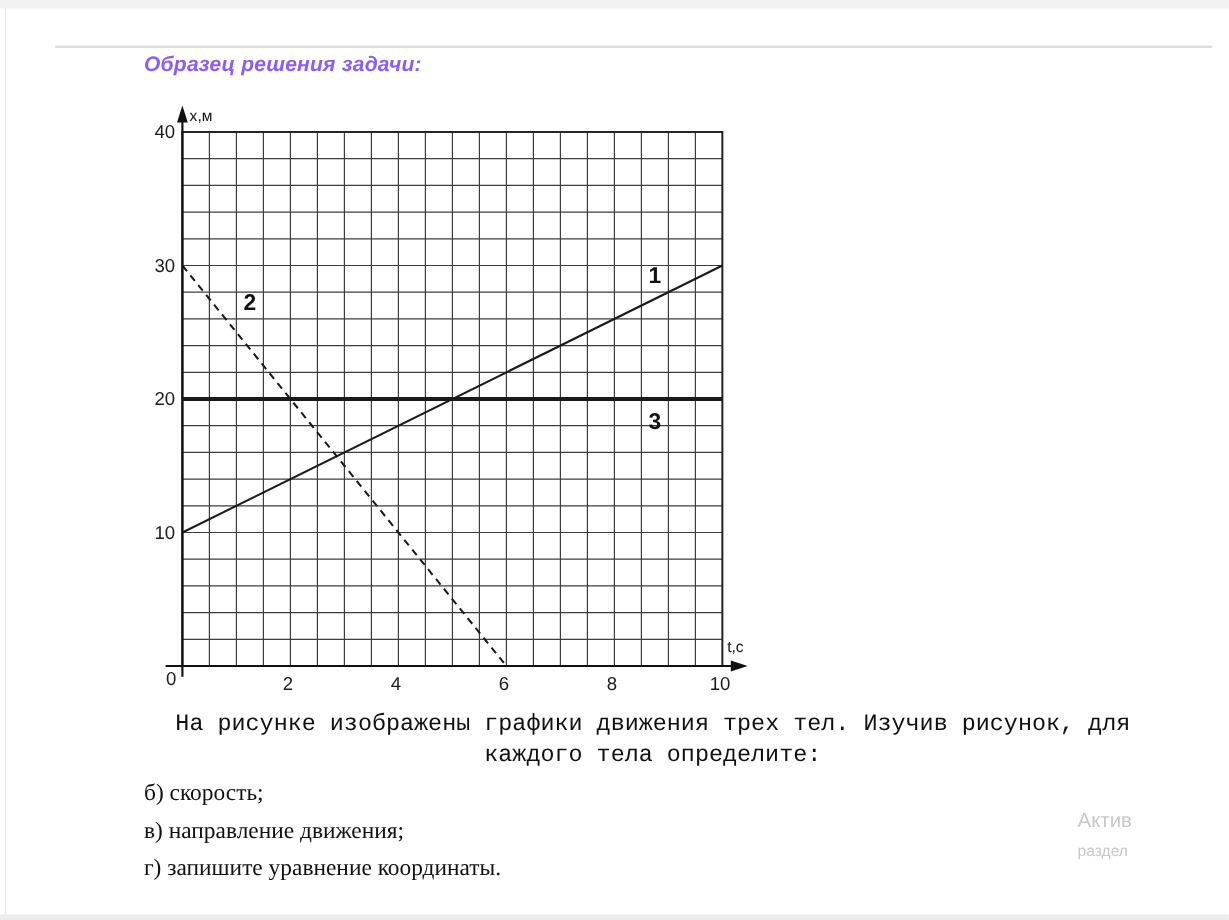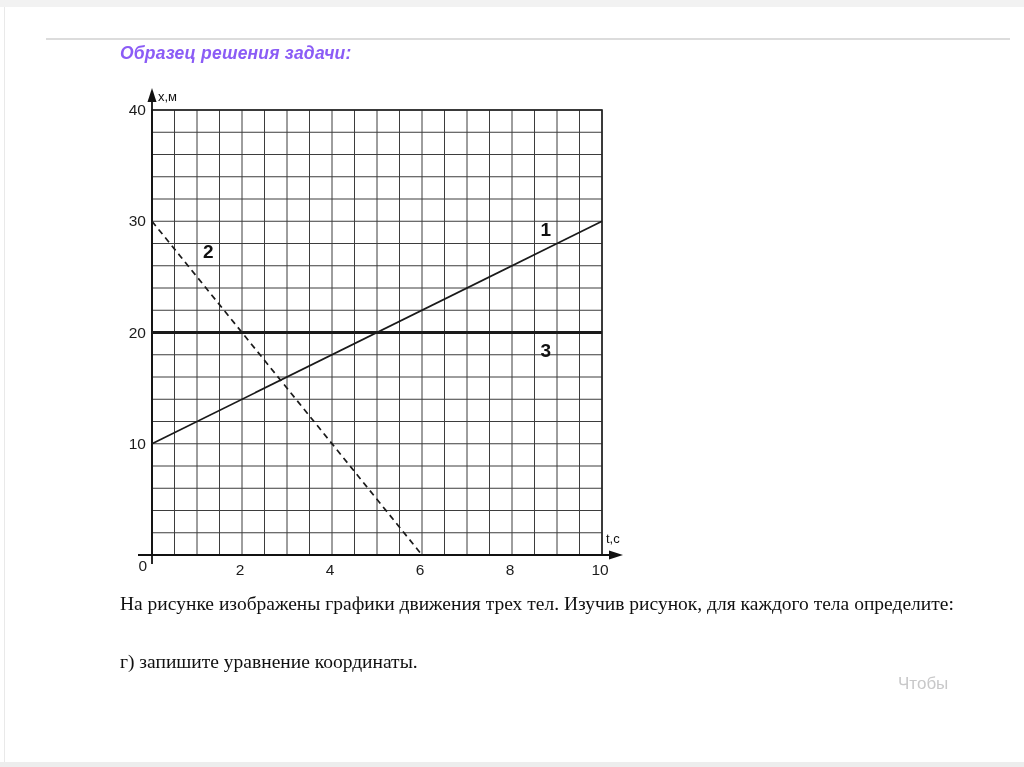--- a/index.html
+++ b/index.html
@@ -31,22 +31,22 @@
     position: absolute; left: 120px; top: 43px;
     font-family: "Liberation Sans", sans-serif;
     font-size: 17.5px; font-weight: bold; font-style: italic;
     color: #8b5cf6; letter-spacing: 0.2px;
   }
   .chart-wrap {
     position: absolute; left: 125px; top: 85px; width: 510px; height: 500px;
   }
   .problem-text {
     position: absolute; left: 120px; top: 591px; width: 848px;
-    font-family: Liberation Serif, serif;
-    font-size: 19.5px; line-height: 1.32; color: #101010;
+    font-family: Liberation Mono, monospace;
+    font-size: 19.5px; line-height: 1.32; color: #101010; text-align: center;
   }
   .problem-items {
     position: absolute; left: 120px; top: 646px;
     font-family: "Liberation Serif", serif;
     font-size: 19.5px; color: #101010;
   }
   .problem-items .item { display: block; height: 31px; line-height: 31px; white-space: nowrap; }
   .watermark {
     position: absolute; left: 898px; top: 672px; width: 126px;
     color: #c8c8c9; font-family: "Liberation Sans", sans-serif;
@@ -131,18 +131,21 @@
       <polyline points="27,136.25 297,470" fill="none" stroke="#1a1a1a" stroke-width="1.7" stroke-dasharray="6 4.5"></polyline>
       <text x="83.25" y="173.4" text-anchor="middle" font-size="19" font-weight="bold" font-family="&quot;Liberation Sans&quot;, sans-serif" fill="#111">2</text>
       <polyline points="27,247.5 477,247.5" fill="none" stroke="#1a1a1a" stroke-width="3.2"></polyline>
       <text x="420.75" y="272.4125" text-anchor="middle" font-size="19" font-weight="bold" font-family="&quot;Liberation Sans&quot;, sans-serif" fill="#111">3</text>
     </svg>
 </div>
 
 <div class="problem-text">На рисунке изображены графики движения трех тел. Изучив рисунок, для каждого тела определите:</div>
 
 <div class="problem-items">
+  <span class="item">б) скорость;</span>
+  <span class="item">в) направление движения;</span>
   <span class="item">г) запишите уравнение координаты.</span>
 </div>
 
 <div class="watermark">
-  <div class="wm-line1">Чтобы</div>
+  <div class="wm-line1">Актив</div>
+  <div class="wm-line3">раздел</div>
 </div>
 
 </body></html>

